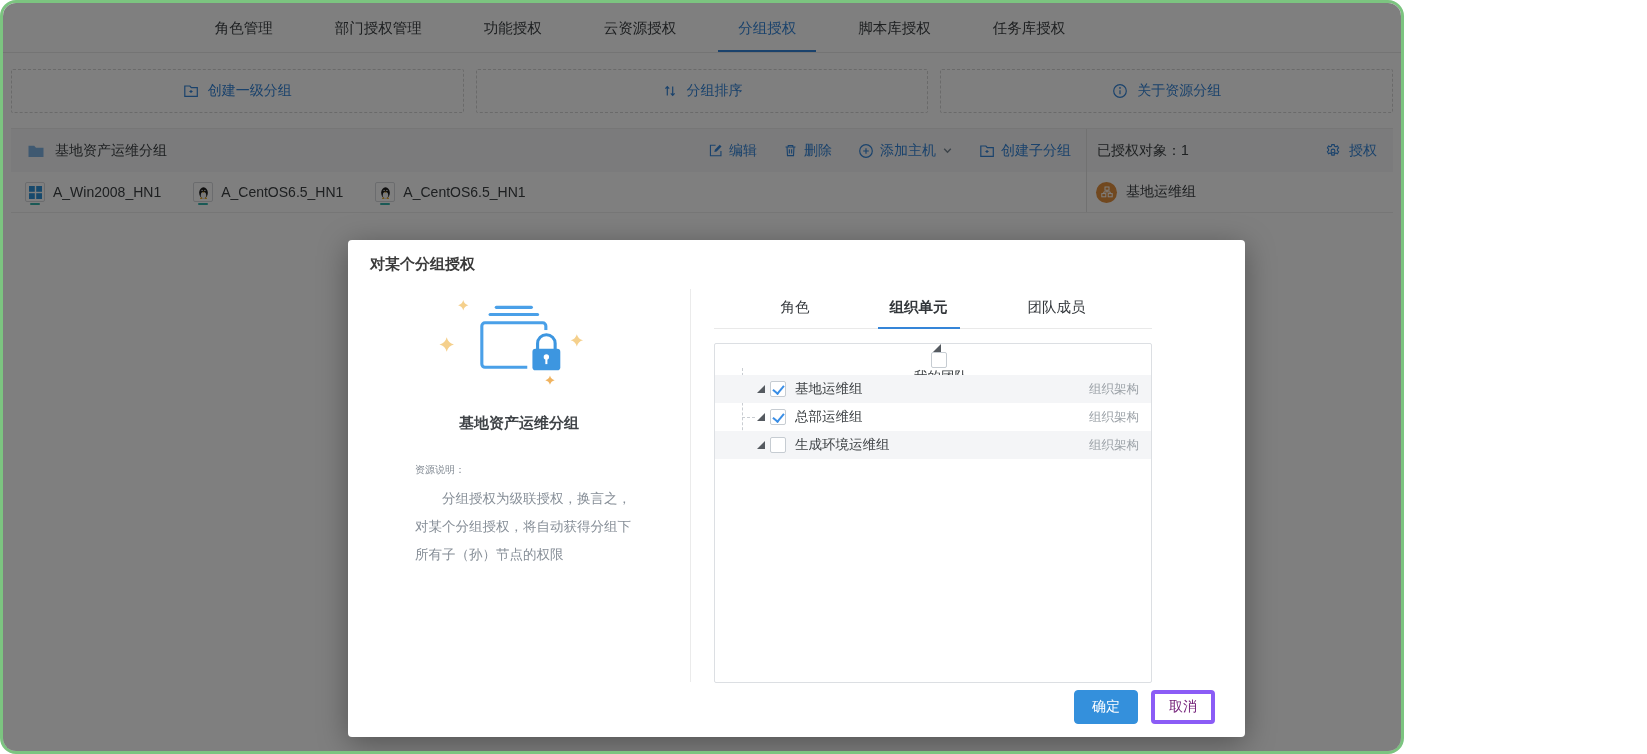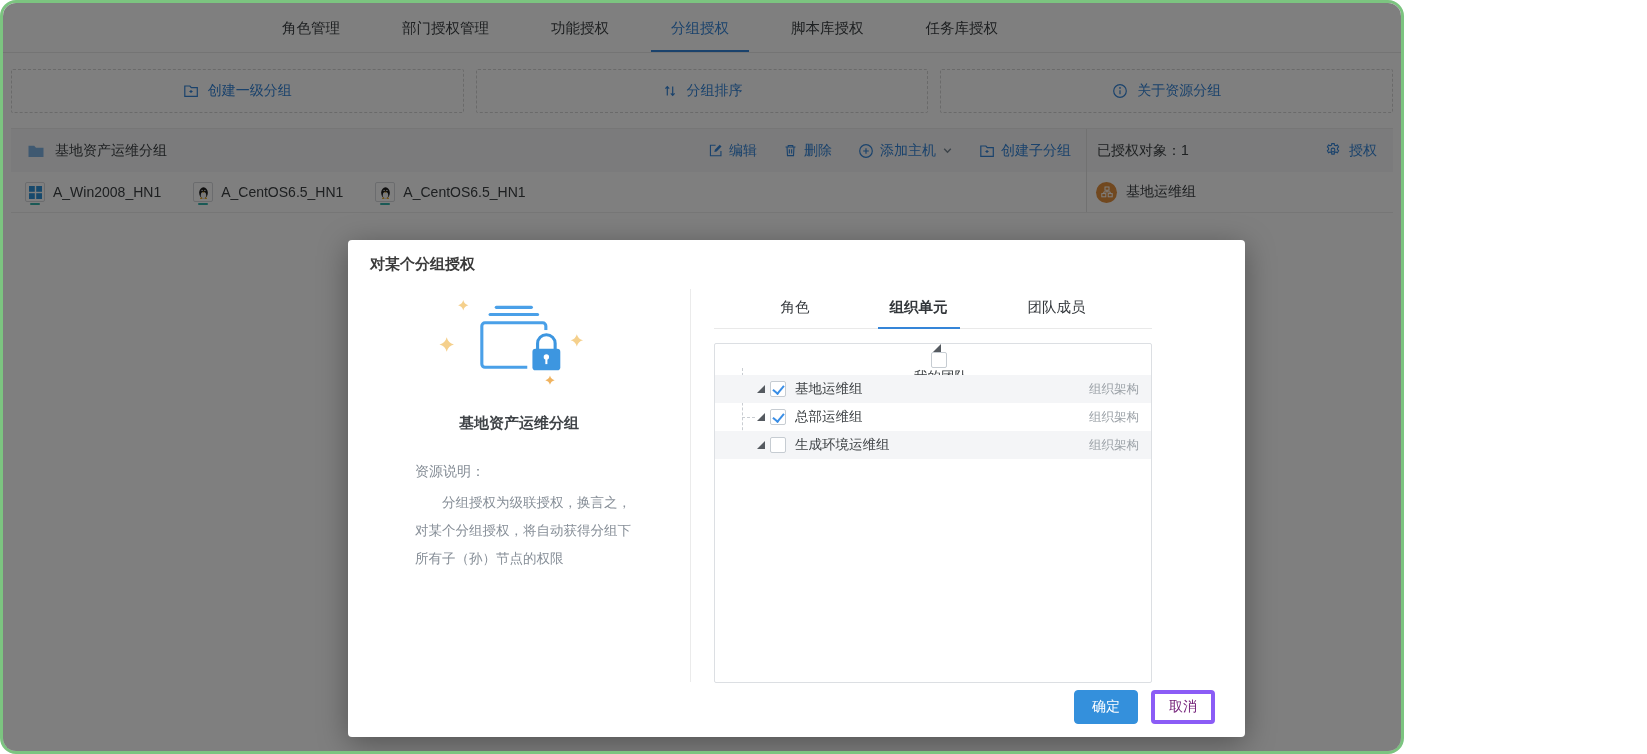--- a/index.html
+++ b/index.html
@@ -19,38 +19,38 @@
   .toolbutton svg { flex:none; }
 
   
   .panel { margin:15px 8px 0; border-top:1px solid #ededed; border-bottom:1px solid #ededed; }
   .panel-header { height:43px; background:#f6f7f9; display:flex; align-items:stretch; }
   .ph-left { display:flex; align-items:center; gap:10px; padding-left:16px; font-size:14px; color:#3c4043; }
   .ph-actions { margin-left:auto; display:flex; align-items:center; gap:26px; padding-right:15px; font-size:14px; color:#3585d8; }
   .action { display:flex; align-items:center; gap:6px; cursor:pointer; white-space:nowrap; }
   .col-right { width:307px; border-left:1px solid #e3e3e3; display:flex; align-items:center; }
   .auth-count { padding-left:10px; font-size:14px; color:#3c4043; }
-  .authorize { margin-left:auto; display:flex; gap:8px; padding-right:16px; color:#3585d8; font-size:14px; cursor:pointer; }
+  .authorize { margin-left:auto; display:flex; align-items:center; gap:8px; padding-right:16px; color:#3585d8; font-size:14px; cursor:pointer; }
   .panel-body { height:40px; background:#fff; display:flex; align-items:stretch; }
   .hosts { flex:1; display:flex; align-items:center; gap:32px; padding-left:14px; }
   .host { display:flex; align-items:center; gap:8px; font-size:14px; color:#3c4043; cursor:pointer; }
   .host-ico { width:20px; height:20px; border:1px solid #d6d9dc; border-radius:2px; display:flex; align-items:center; justify-content:center; position:relative; background:#fff; }
   .host-ico::after { content:''; position:absolute; left:4px; right:4px; bottom:-4px; height:2px; background:#35b5ad; border-radius:1px; }
   .avatar { width:21px; height:21px; border-radius:50%; background:#e2903f; display:flex; align-items:center; justify-content:center; margin-left:9px; flex:none; }
   .obj-label { font-size:14px; color:#3c4043; margin-left:9px; }
 
   
   .overlay { position:absolute; inset:0; background:rgba(0,0,0,.5); z-index:5; }
   .modal { position:absolute; left:345px; top:237px; width:897px; height:497px; background:#fff; border-radius:4px; box-shadow:0 6px 30px rgba(0,0,0,.35); z-index:6; }
   .modal-title { padding:15px 0 0 22px; font-size:15px; font-weight:600; color:#3a3a3a; }
   .modal-content { display:flex; margin-top:15px; }
   .modal-left { width:343px; border-right:1px solid #ebebeb; height:393px; flex:none; }
   .illus { display:block; margin:8px auto 0; }
   .modal-group-name { text-align:center; margin-top:22px; font-size:15px; font-weight:600; color:#3f4347; }
-  .res-label { margin:30px 0 0 67px; font-size:14px; color:#838b94; }
+  .res-label { margin:30px 0 0 67px; font-size:10px; color:#838b94; }
   .res-desc { margin:8px 54px 0 67px; text-indent:2em; line-height:28px; font-size:13.5px; color:#868e97; }
   .modal-right { flex:1; padding-left:23px; }
   .gtabs { width:438px; height:40px; display:flex; justify-content:center; align-items:flex-end; gap:56px; border-bottom:1px solid #e9e9e9; }
   .gtab { padding:0 12px 11px; font-size:14.5px; color:#33373b; position:relative; cursor:pointer; white-space:nowrap; }
   .gtab.active { font-weight:600; }
   .gtab.active::after { content:''; position:absolute; left:0; right:0; bottom:-1px; height:2px; background:#3585d8; }
   .tree-box { width:438px; height:340px; margin-top:14px; border:1px solid #dcdfe3; border-radius:2px; position:relative; overflow:hidden; }
   .trow { height:28px; display:flex; align-items:center; font-size:13.5px; color:#3c4043; padding-left:42px; position:relative; }
   .trow.root { height:31px; padding-left:7px;flex-direction:column; }
   .trow.alt { background:#f4f5f7; }
@@ -72,20 +72,21 @@
 </head>
 <body>
 
 <div class="frame">
 
   <div class="tabbar">
     <div class="tabbar-inner">
       <div class="tab">角色管理</div>
       <div class="tab">部门授权管理</div>
       <div class="tab">功能授权</div>
+      <div class="tab">云资源授权</div>
       <div class="tab active">分组授权</div>
       <div class="tab">脚本库授权</div>
       <div class="tab">任务库授权</div>
     </div>
   </div>
 
   <div class="toolbar">
     <div class="toolbutton">
       <span>
         <svg width="16" height="16" viewBox="0 0 16 16" fill="none" stroke="currentColor" stroke-width="1.2">

